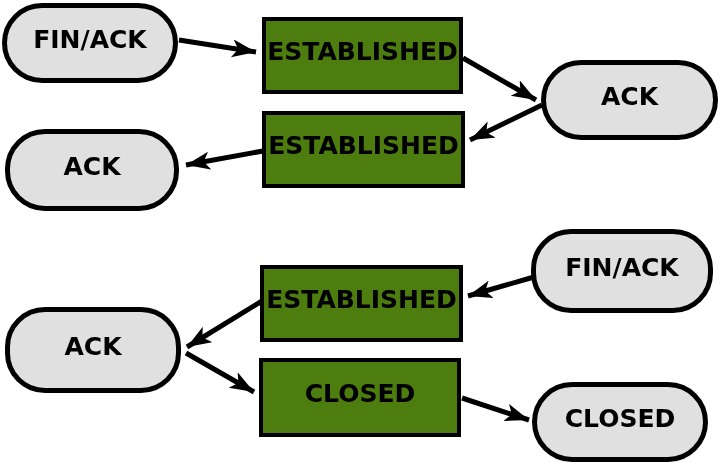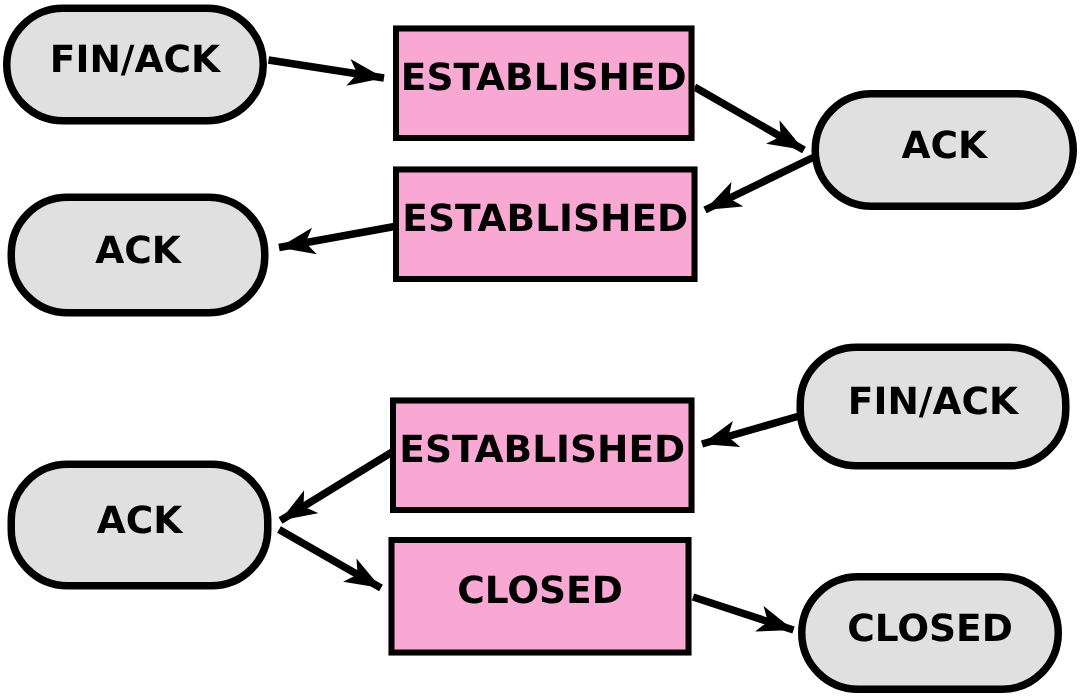--- a/index.html
+++ b/index.html
@@ -39,21 +39,21 @@
     white-space: nowrap;
     padding-bottom: 8px;
     letter-spacing: 0px;
   }
   .pill {
     background: #e0e0e0;
     border: 5px solid #000000;
     border-radius: 40px;
   }
   .box {
-    background: #f9a8d4;
+    background: #4d7c0f;
     border: 4px solid #000000;
     border-radius: 0;
   }
   
   .n-finack1   { left: 2px;   top: 3px;   width: 176px; height: 80px; }
   .n-est1      { left: 262px; top: 17px;  width: 201px; height: 77px; }
   .n-ack1      { left: 541px; top: 60px;  width: 177px; height: 80px; }
   .n-est2      { left: 262px; top: 111px; width: 203px; height: 77px; }
   .n-ack2      { left: 5px;   top: 129px; width: 174px; height: 82px; }
   .n-finack2   { left: 531px; top: 229px; width: 182px; height: 84px; }

